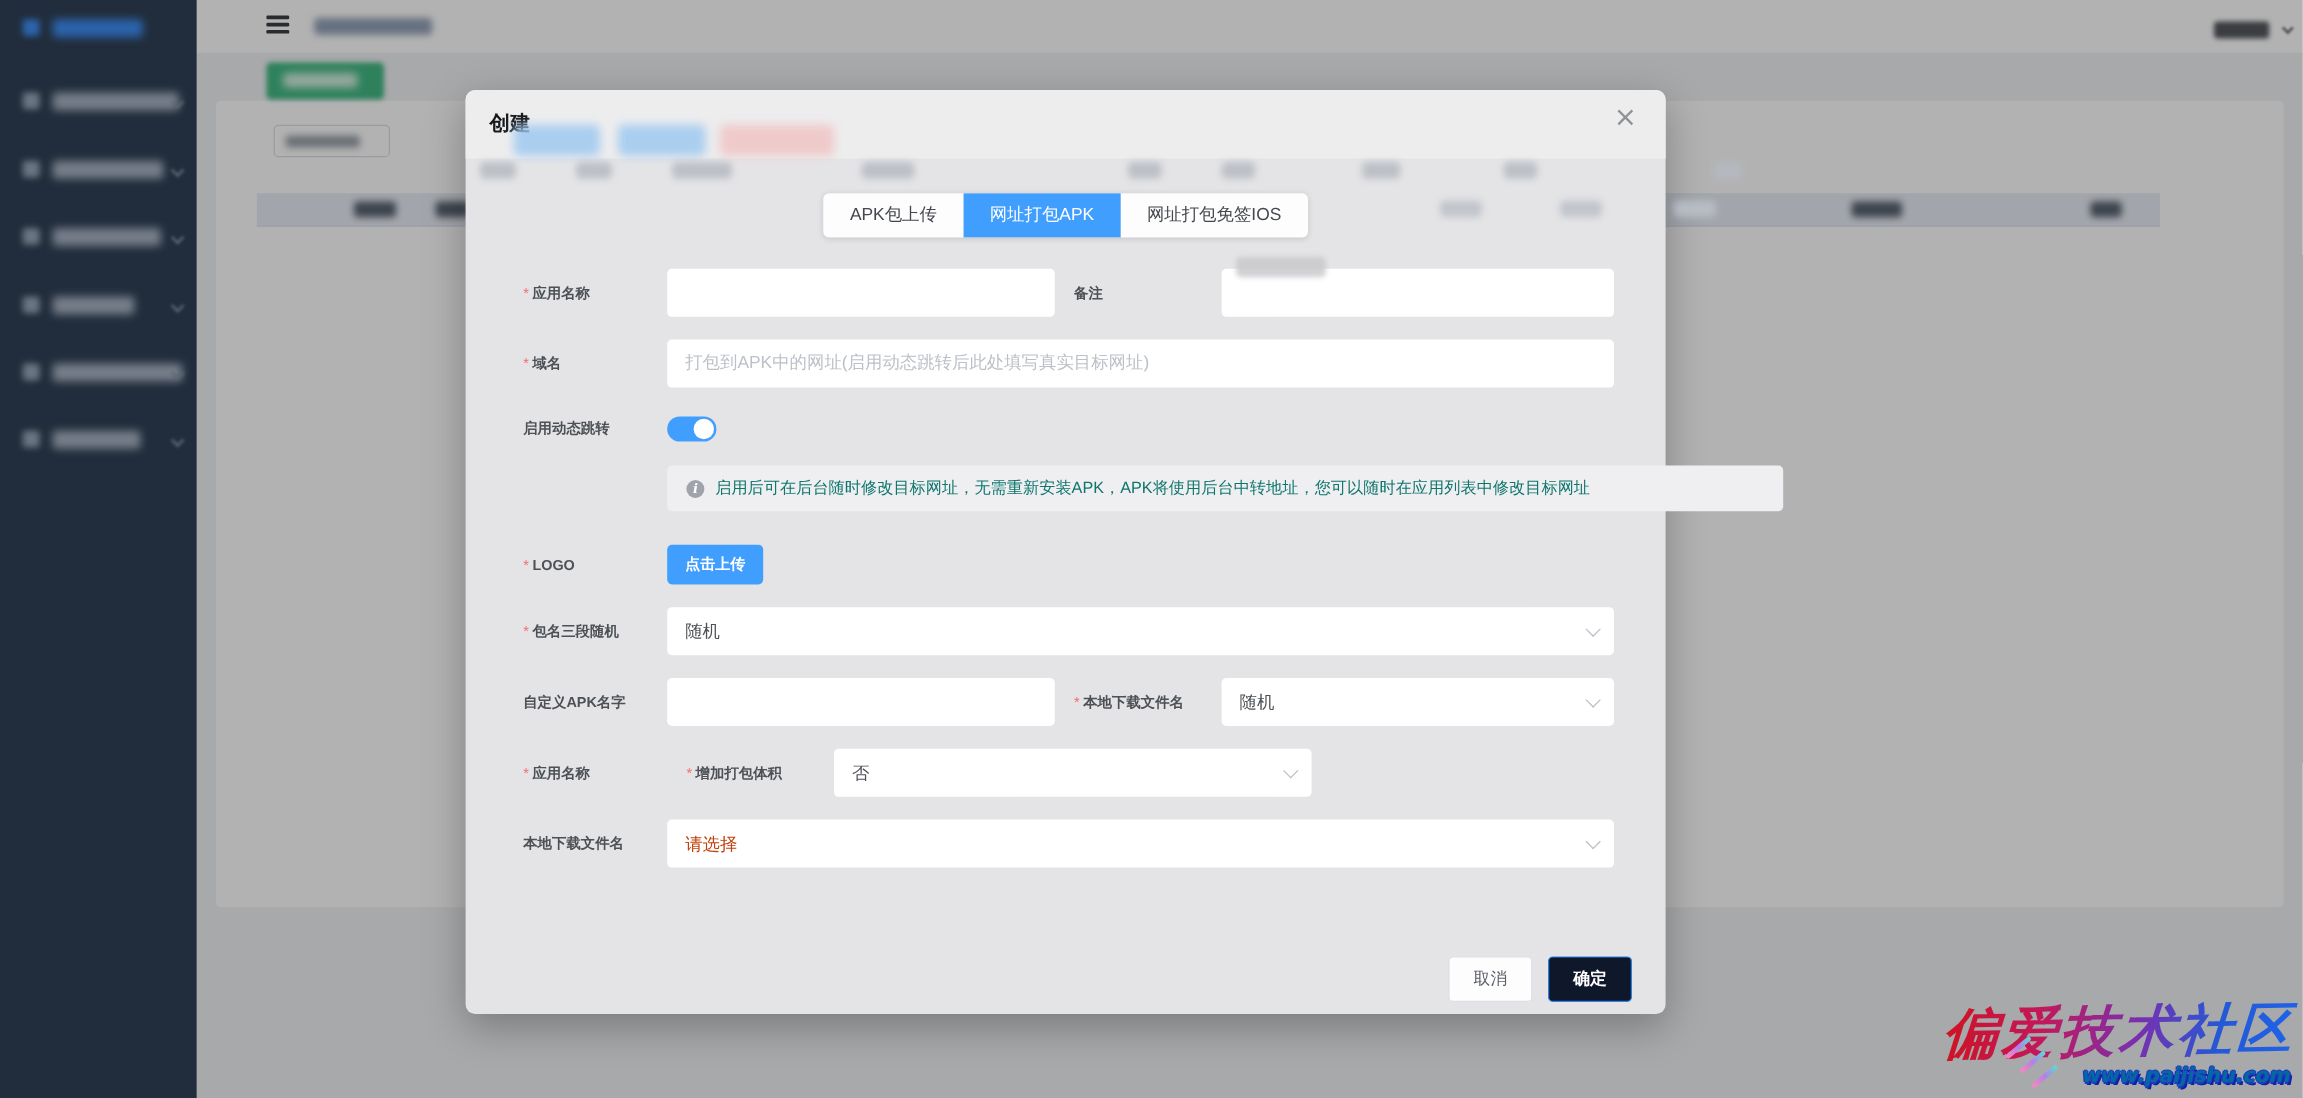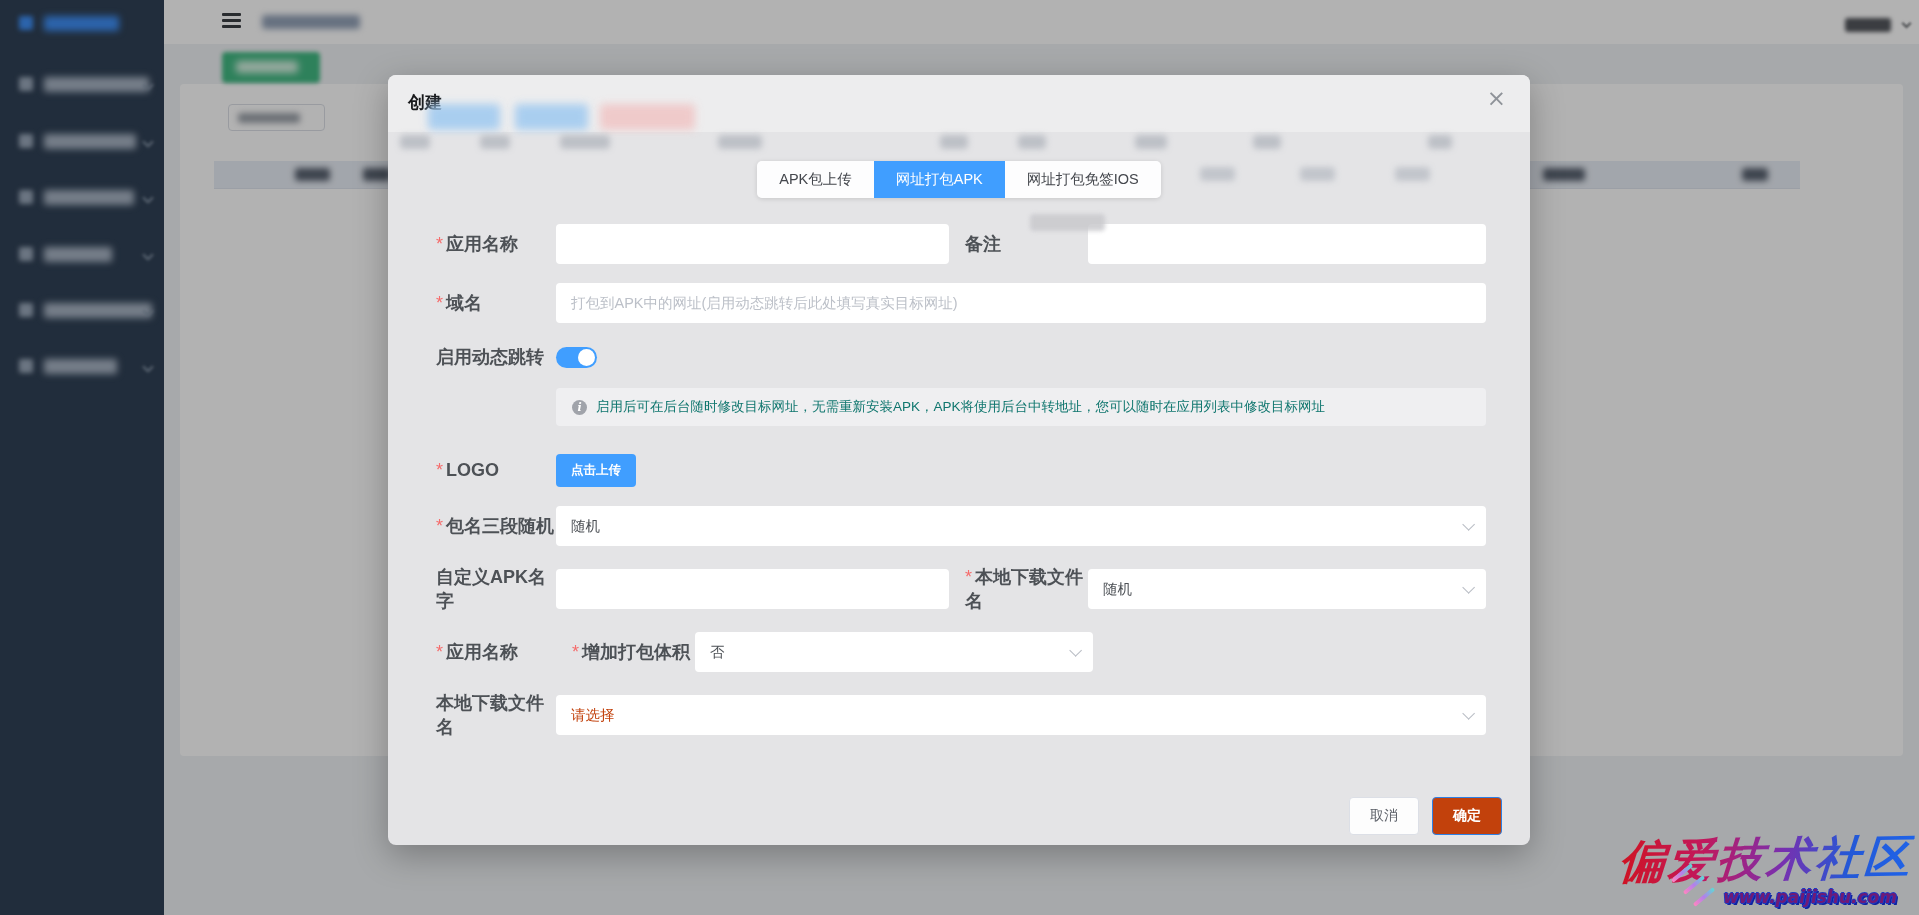--- a/index.html
+++ b/index.html
@@ -32,37 +32,37 @@
   .green-btn .chip { left:14px; top:9px; width:62px; height:12px; background:#d9f3e4; }
   .search-box { position:absolute; left:64px; top:60px; width:97px; height:27px; background:#fff; border:1px solid #dcdfe6; border-radius:4px; }
   .search-box .chip { left:9px; top:8px; width:62px; height:10px; background:#9aa0a8; }
   .table-strip { position:absolute; left:50px; top:117px; width:1586px; height:28px; background:#e9eef6; border-bottom:1px solid #dfe4ee; }
   .table-strip .chip { top:7px; height:13px; background:#596270; }
 
   
   #overlay { position:absolute; inset:0; background:rgba(0,0,0,.30); z-index:5; }
 
   
-  #modal { position:absolute; left:388px; top:75px; width:1142px; height:770px;
+  #modal { position:absolute; left:388px; top:75px; width:1000px; height:770px;
     background:#e4e4e6; border-radius:8px; z-index:10; box-shadow:0 10px 34px rgba(0,0,0,.28); }
   .m-header { position:relative; height:57px; background:#ededee; border-radius:8px 8px 0 0; }
   .m-title { position:absolute; left:20px; top:16px; font-size:17px; font-weight:bold; color:#17181a; }
   .m-close { position:absolute; right:24px; top:12px; font-size:23px; color:#8f9399; background:none; border:none; cursor:pointer; line-height:1; font-family:"DejaVu Sans",sans-serif; }
 
   
   .cz { position:absolute; border-radius:4px; opacity:.85; }
 
   .tabs { margin:29px auto 0; display:flex; width:max-content; border-radius:5px; overflow:hidden;
     box-shadow:0 1px 5px rgba(0,0,0,.13); font-size:14.5px; }
   .tab { height:37px; line-height:37px; padding:0 22px; background:#fdfdfe; color:#44474d; cursor:pointer; white-space:nowrap; }
   .tab.active { background:#409eff; color:#fff; }
 
   .form { margin:26px 43px 0 48px; }
   .frow { display:flex; align-items:center; margin-bottom:19px; }
-  .flabel { width:120px; flex-shrink:0; font-size:18px; font-weight:600; color:#4d5156; }
+  .flabel { width:120px; flex-shrink:0; font-size:12px; font-weight:600; color:#4d5156; }
   .req { color:#f56c6c; margin-right:3px; font-weight:400; }
   .rlabel { width:123px; flex-shrink:0; margin-left:16px; }
   .inp { height:40px; background:#fff; border:none; border-radius:4px; padding:10px 15px;
     font-size:14.5px; color:#303133; font-family:inherit; outline:none; }
   .inp::placeholder { color:#bcc0c8; }
   .w-l { width:393px; } .w-r { width:398px; } .w-full { width:930px; }
   .sel { display:flex; align-items:center; justify-content:space-between; height:40px;
     background:#fff; border-radius:4px; padding:0 15px; font-size:14.5px; color:#4d5156; cursor:pointer; }
   .sel .ph { color:#c2410c; }
   .chev { width:9px; height:9px; border-right:1.8px solid #b9bdc5; border-bottom:1.8px solid #b9bdc5;
@@ -77,29 +77,29 @@
   .info-ico { width:15px; height:15px; border-radius:50%; background:#a0a3aa; color:#fff;
     font:italic bold 11px "DejaVu Serif",serif; text-align:center; line-height:15px; flex-shrink:0; }
 
   .upload-btn { background:#409eff; color:#fff; border:none; border-radius:4px;
     padding:8px 15px; font-size:12.5px; font-weight:600; cursor:pointer; font-family:inherit; }
 
   .m-footer { position:absolute; left:0; right:0; bottom:0; height:58px;
     display:flex; justify-content:flex-end; align-items:center; gap:13px; padding-right:28px; }
   .btn { border-radius:4px; font-size:14px; padding:9px 20px; cursor:pointer; font-family:Liberation Mono, monospace; }
   .btn.cancel { background:#fdfdfd; border:1px solid #dcdfe6; color:#5a5e66; }
-  .btn.confirm { background:#c2410c; border:1px solid #2e80e4; color:#fff; font-weight:600; }
+  .btn.confirm { background:#0f172a; border:1px solid #2e80e4; color:#fff; font-weight:600; }
 
   
   #watermark { position:absolute; right:6px; bottom:6px; z-index:40; text-align:right; }
   .wm-title { font:italic 900 46px "DejaVu Serif",serif; letter-spacing:3px;
     background:linear-gradient(90deg,#cf1322 0%,#c2185b 28%,#7a2fae 55%,#2458d6 78%,#1e63e9 100%);
     -webkit-background-clip:text; background-clip:text; color:transparent;
     transform:skew(-5deg) rotate(-1deg); white-space:nowrap; }
-  .wm-url { font:italic 800 17px "DejaVu Sans",sans-serif; color:#701a75; margin:-4px 16px 2px 0;
+  .wm-url { font:italic 800 17px "DejaVu Sans",sans-serif; color:#0369a1; margin:-4px 4px 2px 0;
     text-shadow:-1px 0 #1d39c4,1px 0 #1d39c4,0 -1px #1d39c4,0 1px #1d39c4,2px 2px 0 #10239e; }
   .streak { position:absolute; width:26px; height:4px; border-radius:2px;
     background:linear-gradient(90deg,#ff85c0,#b37feb,#5cdbd3); transform:rotate(-40deg); }
 </style>
 </head>
 <body>
 
 <aside id="sidebar">
   <div class="side-item active" style="top:13px">
     <span class="si-icon"></span>

